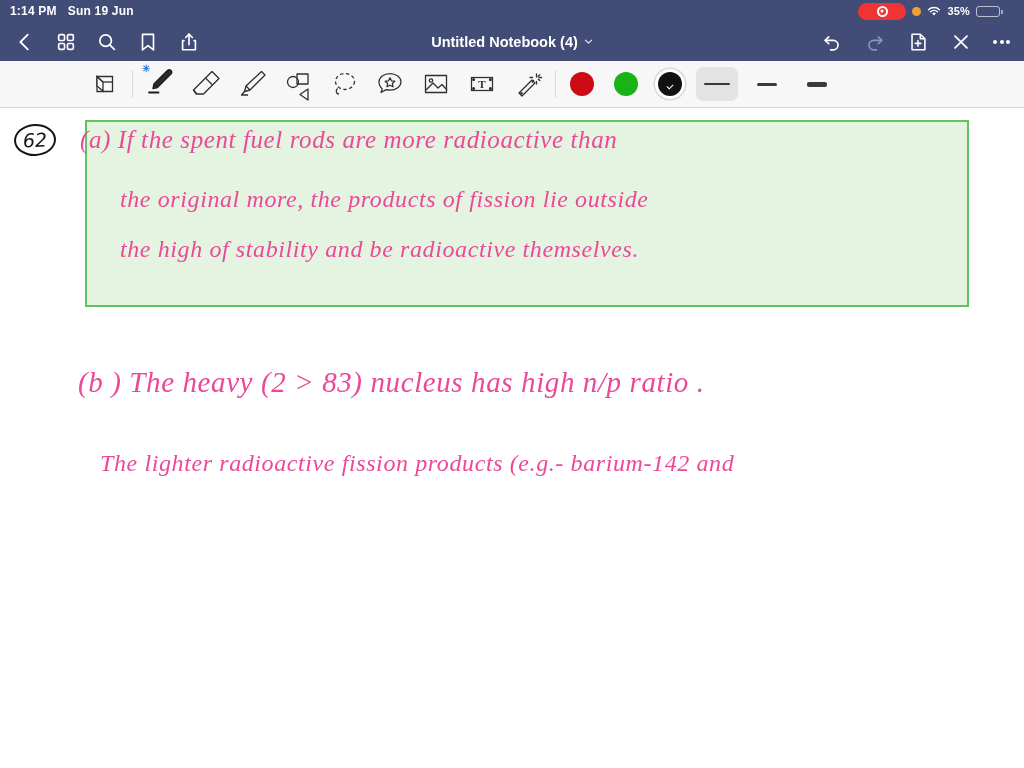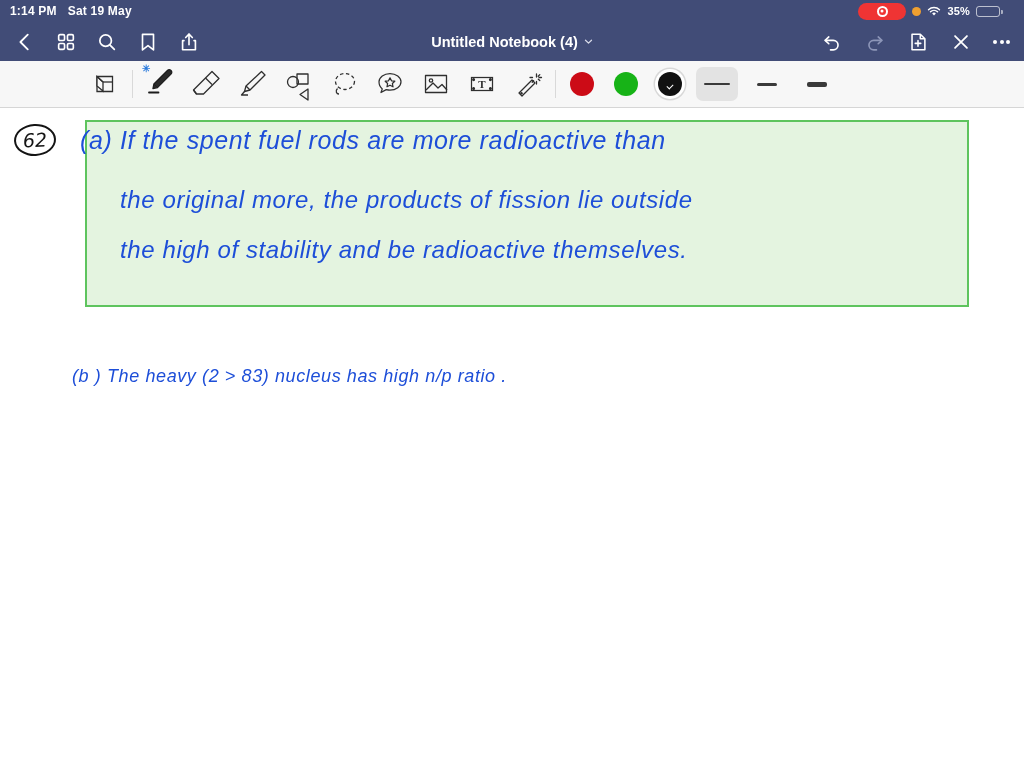--- a/index.html
+++ b/index.html
@@ -151,22 +151,22 @@
   }
   .hl-box {
     position: absolute;
     left: 85px; top: 12px;
     width: 884px; height: 187px;
     background: #e4f4e0;
     border: 2px solid #5ec45e;
   }
   .ink {
     position: absolute;
-    color: #1d4ed8;
-    font-family: Liberation Sans, sans-serif;
+    color: #ec4899;
+    font-family: Liberation Serif, serif;
     white-space: nowrap;
     pointer-events: none;
   }
   .hand {
     font-style: italic;
     font-weight: 500;
     letter-spacing: .6px;
   }
   .qnum {
     position: absolute;
@@ -181,21 +181,21 @@
     color: #141414;
     transform: rotate(-3deg);
   }
 </style>
 </head>
 <body>
 
 <div class="statusbar">
   <div class="sb-left">
     <span>1:14 PM</span>
-    <span>Sat 19 May</span>
+    <span>Sun 19 Jun</span>
   </div>
   <div class="sb-right">
     <span class="rec-pill">
       <span class="rec-dot"></span>
     </span>
     <span class="orange-dot"></span>
     <span>
       <svg class="wifi-ico" viewBox="0 0 16 12">
         <path d="M8 10.6 5.9 8.3a3 3 0 0 1 4.2 0L8 10.6z" fill="#fff"></path>
         <path d="M3.9 6.3a5.9 5.9 0 0 1 8.2 0" stroke="#fff" stroke-width="1.5" fill="none" stroke-linecap="round"></path>
@@ -393,15 +393,16 @@
 <div class="canvas">
 
   <div class="qnum">62</div>
 
   <div class="hl-box"></div>
 
   <div class="ink hand" style="left:80px;top:18px;font-size:25px;">(a)  If the spent fuel rods are more radioactive than</div>
   <div class="ink hand" style="left:120px;top:78px;font-size:24px;">the original more, the products of fission lie outside</div>
   <div class="ink hand" style="left:120px;top:128px;font-size:24px;">the high  of  stability and be radioactive themselves.</div>
 
-  <div class="ink hand" style="left:72px;top:258px;font-size:18px;">(b )  The  heavy (2 &gt; 83) nucleus has  high   n/p  ratio .</div>
+  <div class="ink hand" style="left:78px;top:258px;font-size:29px;">(b )  The  heavy (2 &gt; 83) nucleus has  high   n/p  ratio .</div>
+  <div class="ink hand" style="left:100px;top:342px;font-size:24px;">The lighter  radioactive  fission  products (e.g.- barium-142 and</div>
 
 </div>
 
 </body></html>

